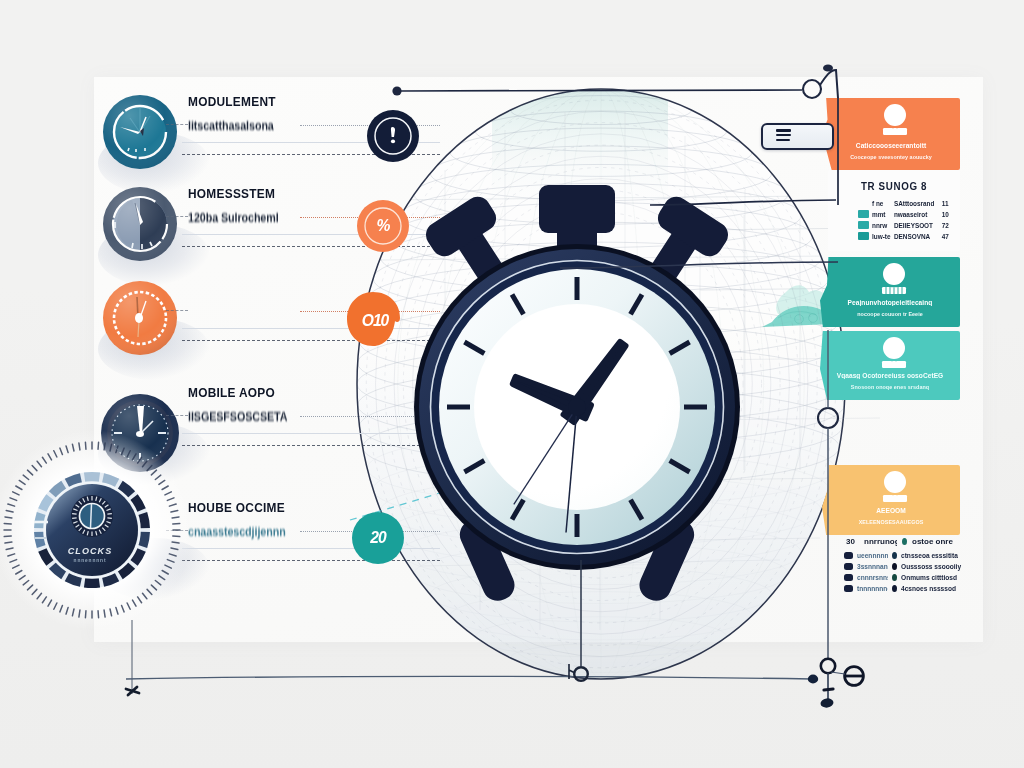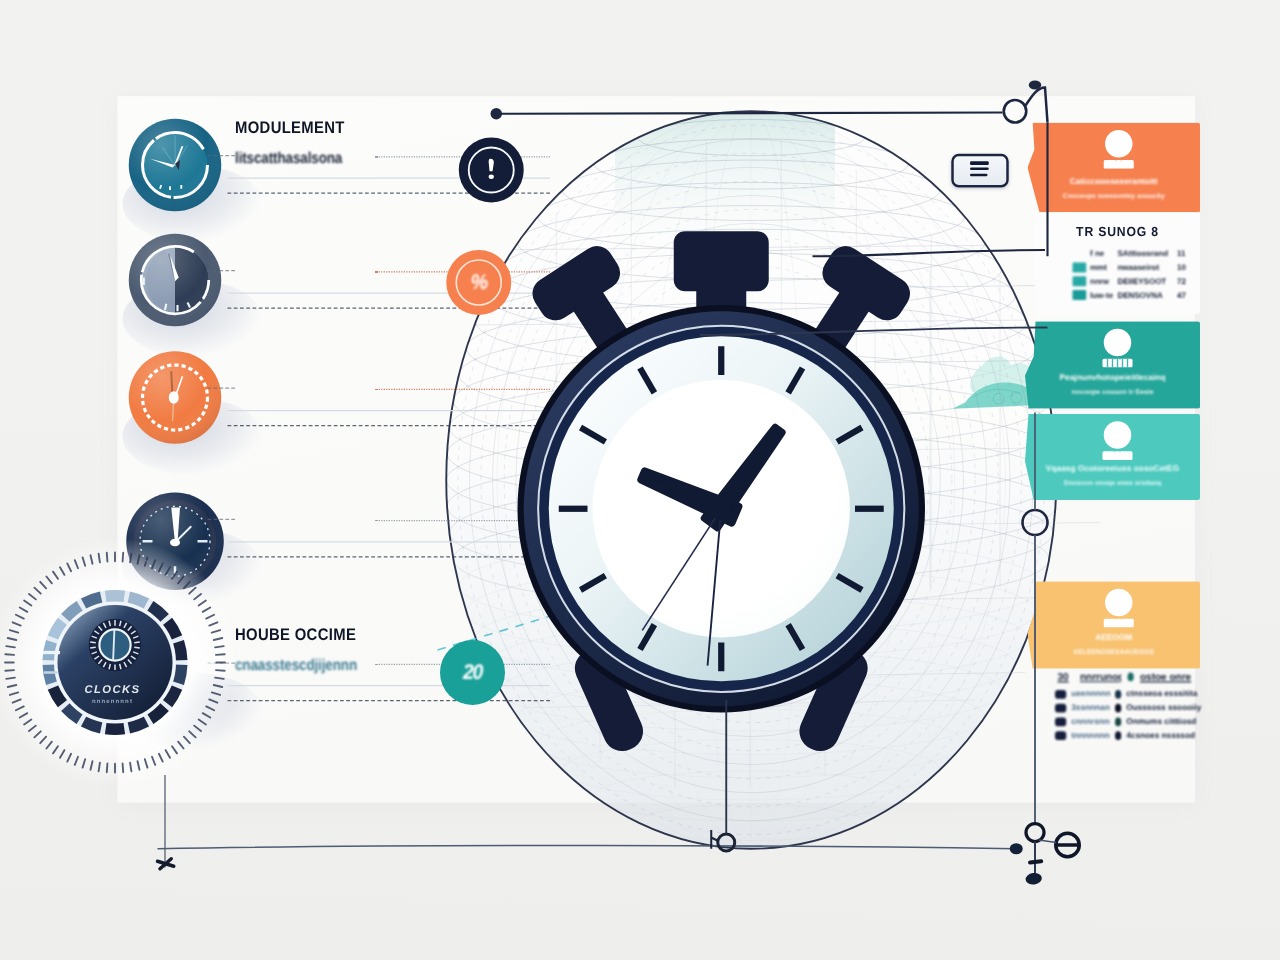--- a/index.html
+++ b/index.html
@@ -2,21 +2,21 @@
 <html><head>
 <meta charset="utf-8">
 <title>Time Management Infographic</title>
 <style>
   html,body{margin:0;padding:0;}
   body{width:1024px;height:768px;overflow:hidden;font-family:"Liberation Sans",sans-serif;
        background:#f4f4f3;}
   #stage{position:relative;width:1024px;height:768px;overflow:hidden;
        filter:blur(0.22px) saturate(1.01);
        background:linear-gradient(182deg,#f2f2f1 0%,#f2f2f1 40%,#f0f0ef 66%,#eeeeed 100%);}
-  .abs{position:absolute;}
+  .abs{position:absolute;padding-left:27px;}
   #panel-shade{left:94px;top:77px;width:862px;height:565px;
          background:linear-gradient(168deg,#fcfcfb 0%,#fafaf9 55%,#f8f8f7 100%);
          box-shadow:0 1px 18px rgba(130,140,160,.06);}
   svg.layer{position:absolute;left:0;top:0;width:1024px;height:768px;overflow:visible;}
   .nofill{fill:none;}
 
   
   #left-col{left:0;top:0;width:470px;height:768px;}
   .row{position:absolute;left:0;width:470px;height:100px;}
   .row .dial{position:absolute;left:102px;top:0px;width:72px;height:72px;}
@@ -240,20 +240,24 @@
             <circle cx="38" cy="38" r="37" fill="#4b5a70"></circle>
       <circle cx="38" cy="38" r="27" fill="#93a4ba"></circle>
       <path d="M38 11 A27 27 0 0 1 38 65 Z" fill="#2e3d55"></path>
       <path d="M30 14 A27 27 0 0 0 38 65 L38 38 Z" fill="#8b9cb3"></path>
       <circle cx="38" cy="38" r="27" fill="none" stroke="#ffffff" stroke-width="2.2" stroke-dasharray="40 3 70 2 52" stroke-dashoffset="24"></circle>
       <path d="M33 17 L38 38" stroke="#5a6a82" stroke-width="1"></path>
       <path d="M38 39 L34 18 L41 36 Z" fill="#ffffff"></path>
       <path d="M13 36 L13 42 M30 62 L31 57 M40 63 L40 58 M50 60 L48 56" stroke="#eef3f7" stroke-width="1.7"></path>
     <circle cx="38" cy="38" r="37" fill="url(#dggauge)"></circle>
           </svg></div>
+        <div class="rtext">
+          <div class="rtitle">HOMESSSTEM</div>
+          <div class="rsub">120ba Sulrocheml</div>
+        </div>
         <div class="rline"></div>
         <div class="rdash"></div>
         <div class="rdash2"></div>
         <div class="rdotline" style="border-top-color: rgb(201, 106, 74);"></div>
         <div class="badge" style="left: 355px; top: 12px; width: 56px; height: 56px;"><svg width="56" height="56" viewBox="0 0 56 56">
       <circle cx="28" cy="28" r="26" fill="#f5814f"></circle>
       <circle cx="28" cy="28" r="18" fill="none" stroke="#fde4d6" stroke-width="1.3"></circle>
           </svg><div class="blabel">%</div></div>
       </div>
       <div class="row" style="top: 280px;">
@@ -271,20 +275,23 @@
       <path d="M36 38 L35 17" stroke="#a14a1f" stroke-width="1.6"></path>
       <path d="M38 38 L44 21" stroke="#ffffff" stroke-width="1.3"></path>
       <path d="M37 40 L36 57" stroke="#e8b488" stroke-width="1.2"></path>
       <ellipse cx="37" cy="38" rx="4" ry="5" fill="#ffffff"></ellipse>
     <circle cx="38" cy="38" r="37" fill="url(#dgdotted-clock)"></circle>
           </svg></div>
         <div class="rline"></div>
         <div class="rdash"></div>
         <div class="rdash2"></div>
         <div class="rdotline" style="border-top-color: rgb(201, 106, 74);"></div>
+        <div class="badge" style="left: 345px; top: 11px; width: 60px; height: 60px;"><svg width="56" height="56" viewBox="0 0 56 56">
+      <path d="M28 1 C44 1 55 12 55 27 C55 31 52 32 50 30 C48 45 40 55 28 55 C13 55 2 43 2 28 C2 13 13 1 28 1 Z" fill="#f0712f"></path>
+          </svg><div class="blabel">O10</div></div>
       </div>
       <div class="row" style="top: 385px;">
         <div class="shadow-blob" style="left: 98px; top: 38px; width: 112px; height: 62px;"></div>
         <div class="dial" style="left: 100px; top: 8px; width: 80px; height: 80px;"><svg width="80" height="80" viewBox="0 0 80 80">
             <defs>
     <radialGradient id="dgdark-clock" cx="36%" cy="28%" r="82%">
       <stop offset="0%" stop-color="#ffffff" stop-opacity=".22"></stop>
       <stop offset="58%" stop-color="#ffffff" stop-opacity="0"></stop>
       <stop offset="100%" stop-color="#0b1630" stop-opacity=".13"></stop>
     </radialGradient>
@@ -292,20 +299,24 @@
             <circle cx="40" cy="40" r="39" fill="#1a2d4e"></circle>
       <circle cx="40" cy="40" r="33" fill="#26334f"></circle>
       <circle cx="40" cy="40" r="29" fill="#17304f"></circle>
       <circle cx="40" cy="40" r="28" fill="none" stroke="#dbe6f2" stroke-width="1.1" stroke-dasharray="1.6 3.4"></circle>
       <path d="M40 41 L37 13 L44 13 L42 41 Z" fill="#ffffff"></path>
       <path d="M40 41 L53 28" stroke="#e8f0f7" stroke-width="1.6"></path>
       <path d="M14 40 L22 40 M58 40 L66 40 M40 66 L40 60" stroke="#e3ecf4" stroke-width="2"></path>
       <ellipse cx="40" cy="41" rx="4" ry="3" fill="#ffffff"></ellipse>
     <circle cx="40" cy="40" r="39" fill="url(#dgdark-clock)"></circle>
           </svg></div>
+        <div class="rtext">
+          <div class="rtitle">MOBILE AOPO</div>
+          <div class="rsub">lISGESFSOSCSETA</div>
+        </div>
         <div class="rline"></div>
         <div class="rdash"></div>
         <div class="rdash2"></div>
         <div class="rdotline"></div>
       </div>
       <div class="row" style="top: 500px;">
         <div class="shadow-blob" style="left: 98px; top: 38px; width: 112px; height: 62px;"></div>
         <div class="dial" style="opacity: 0;"><svg width="76" height="76" viewBox="0 0 76 76">
             <defs>
     <radialGradient id="dgcompass" cx="36%" cy="28%" r="82%">
@@ -613,21 +624,21 @@
         <div class="cav" style="top: 5px; width: 30px; height: 32px; margin-left: 4px;"><svg width="30" height="32" viewBox="0 0 30 32">
         <circle cx="15" cy="12" r="11" fill="#ffffff"></circle>
         <rect x="3" y="25" width="24" height="7" rx="1.2" fill="#ffffff"></rect>
 
         <path d="M13 23 L13 26 M17 23 L17 26" stroke="#f8c271" stroke-width="1" opacity=".4"></path>
         </svg></div>
         <div class="c-title" style="top: 42px; color: rgb(255, 255, 255);">AEEOOM</div>
         <div class="c-sub" style="top: 54px; color: rgb(255, 255, 255); opacity: 0.92;">XELEENOSESAAUEGOS</div>
       </div>
       <div id="blist" style="top: 460px;">
-        <div class="bl-head" style="left: 16px; top: 0px; text-decoration: underline;">
+        <div class="bl-head" style="left: 16px; top: 0px;">
           <span class="bl-num">30</span>
           <span class="bl-lab">nnrrunog</span>
           <span class="bl-dot" style="background: rgb(29, 111, 99);"></span>
           <span>ostoe onre</span>
         </div>
         <div class="bl-row" style="left: 14px; top: 15px;">
           <span class="bl-chip" style="background: rgb(21, 31, 60);"></span>
           <span class="bl-lab">ueennnnn</span>
           <span class="bl-dot" style="background: rgb(20, 50, 74);"></span>
           <span class="bl-val">ctnsseoa  esssitita</span>

